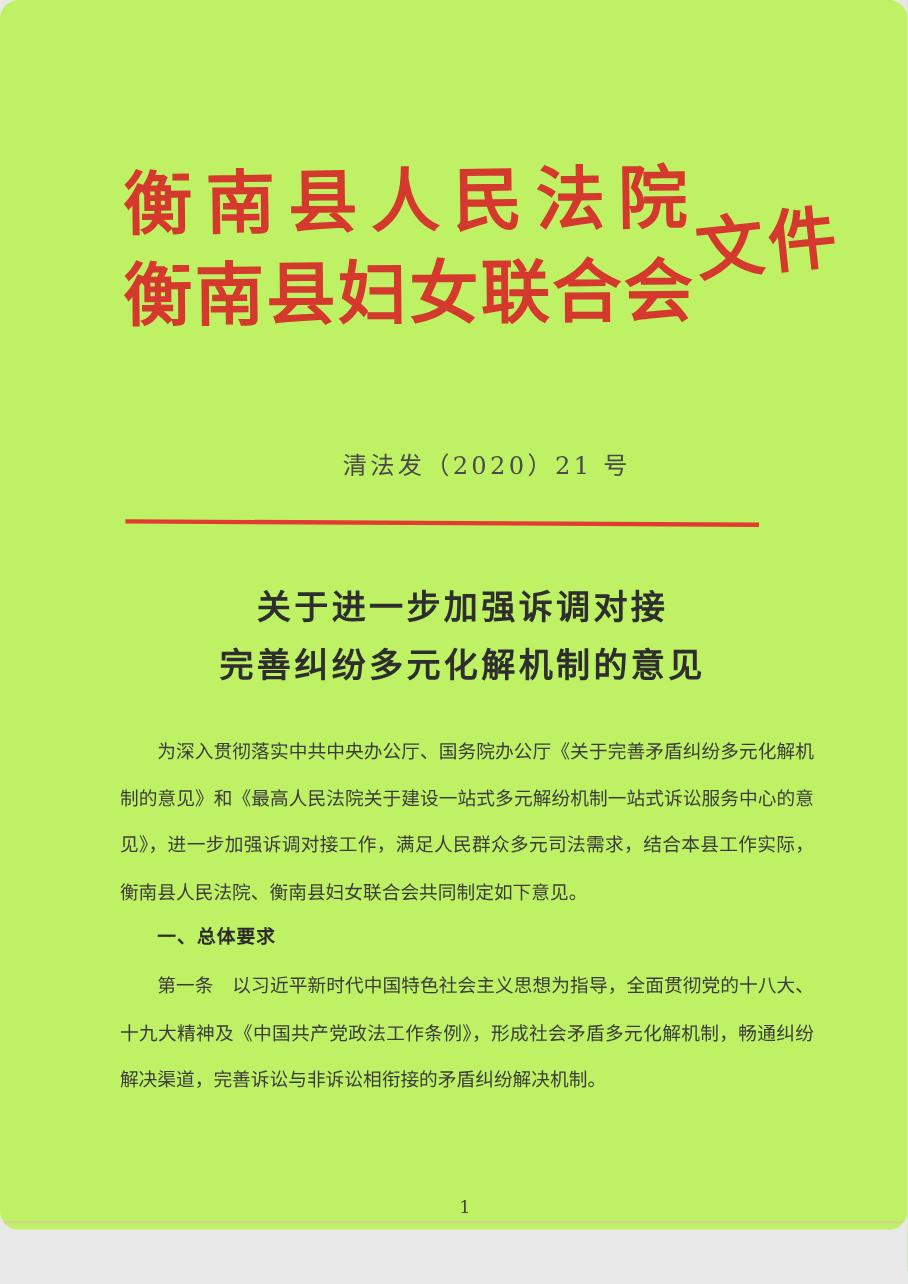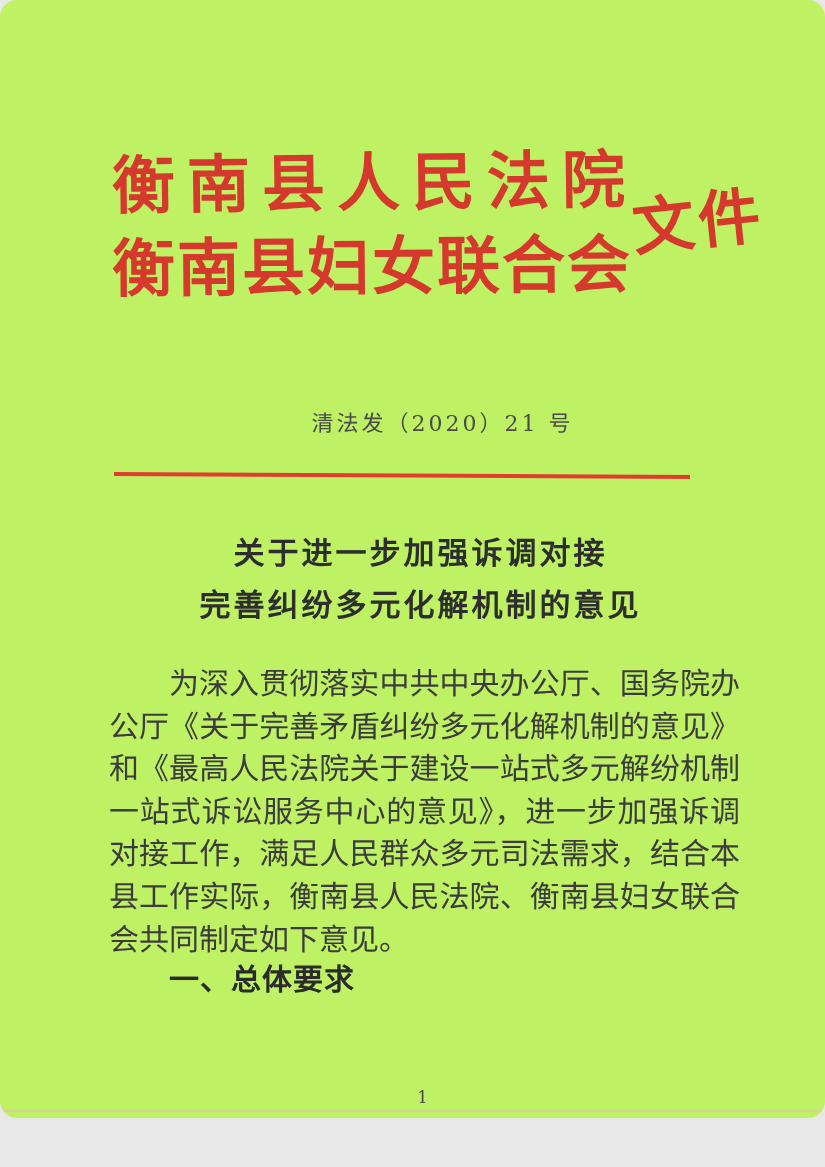--- a/index.html
+++ b/index.html
@@ -97,21 +97,21 @@
     transform: translateX(8px);
   }
   .title .title-line { display: block; }
 
   
   .body-text {
     position: absolute;
     left: 109px;
     top: 663px;
     width: 631px;
-    font-size: 30px;
+    font-size: 17px;
     line-height: 42.6px;
     text-align: justify;
     color: #3c3c3c;
   }
   .body-text p {
     margin: 0;
     text-indent: 2em;
   }
   .section-heading {
     font-family: Liberation Mono, monospace;
@@ -157,18 +157,19 @@
   <div class="red-rule"></div>
 
   <h1 class="title">
     <span class="title-line">关于进一步加强诉调对接</span>
     <span class="title-line">完善纠纷多元化解机制的意见</span>
   </h1>
 
   <div class="body-text">
     <p>为深入贯彻落实中共中央办公厅、国务院办公厅《关于完善矛盾纠纷多元化解机制的意见》和《最高人民法院关于建设一站式多元解纷机制一站式诉讼服务中心的意见》，进一步加强诉调对接工作，满足人民群众多元司法需求，结合本县工作实际，衡南县人民法院、衡南县妇女联合会共同制定如下意见。</p>
     <p class="section-heading">一、总体要求</p>
+    <p>第一条　以习近平新时代中国特色社会主义思想为指导，全面贯彻党的十八大、十九大精神及《中国共产党政法工作条例》，形成社会矛盾多元化解机制，畅通纠纷解决渠道，完善诉讼与非诉讼相衔接的矛盾纠纷解决机制。</p>
   </div>
 
   <div class="page-number">1</div>
   <div class="footer-line"></div>
 
 </div>
 
 </body></html>

